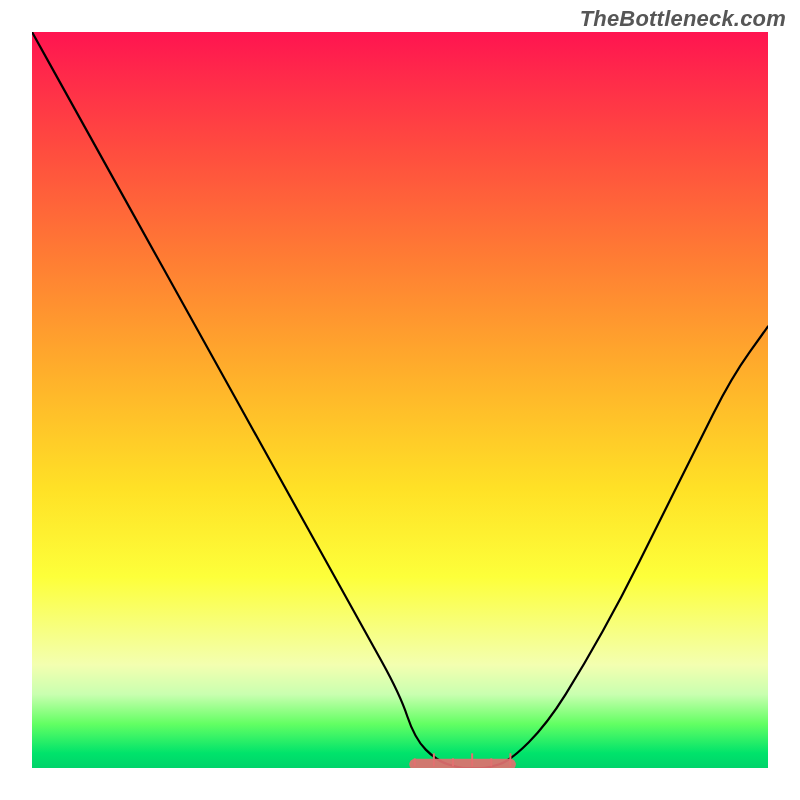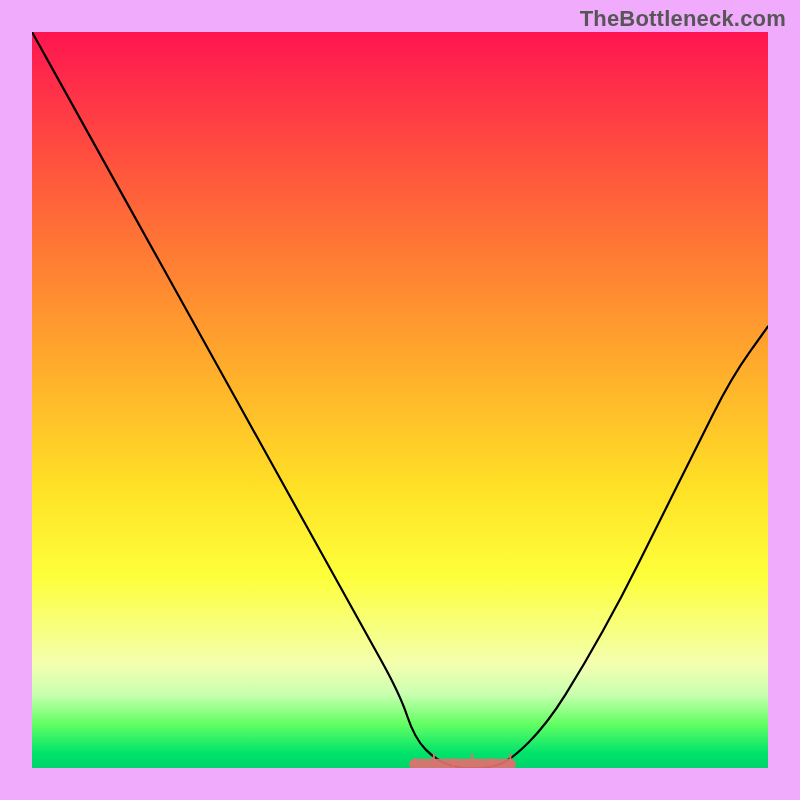--- a/index.html
+++ b/index.html
@@ -1,21 +1,22 @@
 <!DOCTYPE html>
 <html><head>
 <meta charset="utf-8">
 <style>
   * { margin: 0; padding: 0; box-sizing: border-box; }
   html, body { width: 800px; height: 800px; overflow: hidden; background: #000; }
   .frame {
     position: relative;
     width: 800px;
     height: 800px;
-    background: #f0abfc;
+    background: #ffffff;
+    font-style: italic;
   }
   .attribution {
     position: absolute;
     top: 6px;
     right: 14px;
     font-family: Arial, Helvetica, sans-serif;
     font-size: 22px;
     font-weight: 600;
     color: #565656;
     letter-spacing: 0.2px;

